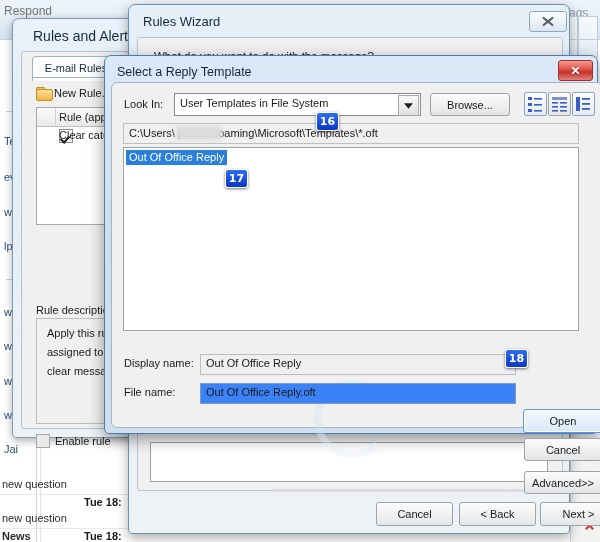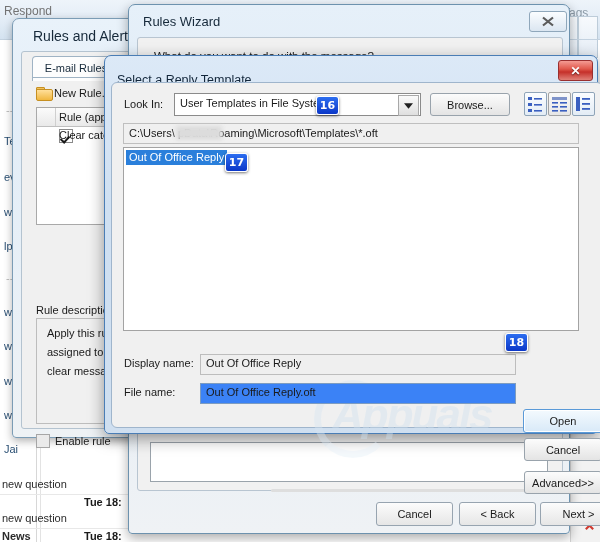--- a/index.html
+++ b/index.html
@@ -100,21 +100,21 @@
   #rw-cancel{left:247px;width:75px;}
   #rw-back{left:330px;width:75px;}
   #rw-next{left:411px;width:75px;}
   #rw-gripline{left:142px;top:484px;width:410px;height:3px;background:#dedede;border-radius:2px;}
 
   
   #reply-dlg{left:104px;top:55px;width:492px;height:377px;
     border:1px solid #4a7db5;border-radius:7px 7px 5px 5px;
     background:linear-gradient(180deg,#dce9f7 0%,#cfe0f2 40%,#cfdff0 100%);
     box-shadow:0 5px 16px rgba(0,0,0,.40);}
-  #rd-title{left:12px;top:9px;font-size:12.5px;color:#12263a;margin-top:8px;}
+  #rd-title{left:12px;top:9px;font-size:12.5px;color:#12263a;}
   #rd-close{left:453px;top:4px;width:33px;height:19px;border:1px solid #9a2f2f;border-radius:3px;
     background:linear-gradient(180deg,#f49b93 0%,#e0584b 42%,#c5302a 58%,#e08077 100%);
     display:flex;align-items:center;justify-content:center;
     color:#fff;font-size:12px;font-weight:bold;text-shadow:0 1px 1px rgba(0,0,0,.5);}
   #rd-body{left:6px;top:26px;width:478px;height:344px;
     background:#f0f0f0;border:1px solid #9fb5cc;border-radius:6px;padding-left:12px;}
 
   #lookin-label{left:12px;top:15px;font-size:11px;}
   #lookin-combo{left:62px;top:10px;width:245px;height:21px;background:#fff;border:1px solid #8b8b8b;}
   #lookin-value{position:absolute;left:5px;top:3px;font-size:11px;}
@@ -163,21 +163,21 @@
   #cancel-btn{top:355px;}
   #adv-btn{top:388px;}
 
   
   .badge{position:absolute;min-width:17px;height:17px;padding:0 2px;
     background:linear-gradient(180deg,#2d6ef0,#0b37c8);
     border:1px solid #ffffff;border-radius:3px;
     box-shadow:0 1px 3px rgba(0,0,0,.55);
     color:#fff;font-size:11px;font-weight:bold;
     display:flex;align-items:center;justify-content:center;
-    font-family:"DejaVu Sans", sans-serif;}
+    font-family:"DejaVu Sans", sans-serif;margin-top:16px;}
   #badge-16{left:316px;top:96px;}
   #badge-17{left:225px;top:153px;}
   #badge-18{left:505px;top:333px;}
 </style>
 </head>
 <body>
 
 <div class="abs" id="app-backdrop">
 
   <div class="abs" id="ribbon-area"></div>
@@ -336,21 +336,20 @@
     <div class="abs" id="path-bar">
       <span id="path-text">C:\Users\          pData\Roaming\Microsoft\Templates\*.oft</span>
       <span id="path-redact"></span>
     </div>
 
     <div class="abs" id="file-list">
       <div id="file-item">Out Of Office Reply</div>
 
       <div class="abs" id="watermark">
         <span id="wm-swirl"></span>
-        <span id="wm-text">Appuals</span>
         <span id="wm-tag">Expert Tech Assistance!</span>
       </div>
     </div>
 
     <div class="rd-flabel" id="dn-label">Display name:</div>
     <div class="rd-field" id="dn-field">
       <span>Out Of Office Reply</span>
     </div>
 
     <div class="rd-flabel" id="fn-label">File name:</div>

